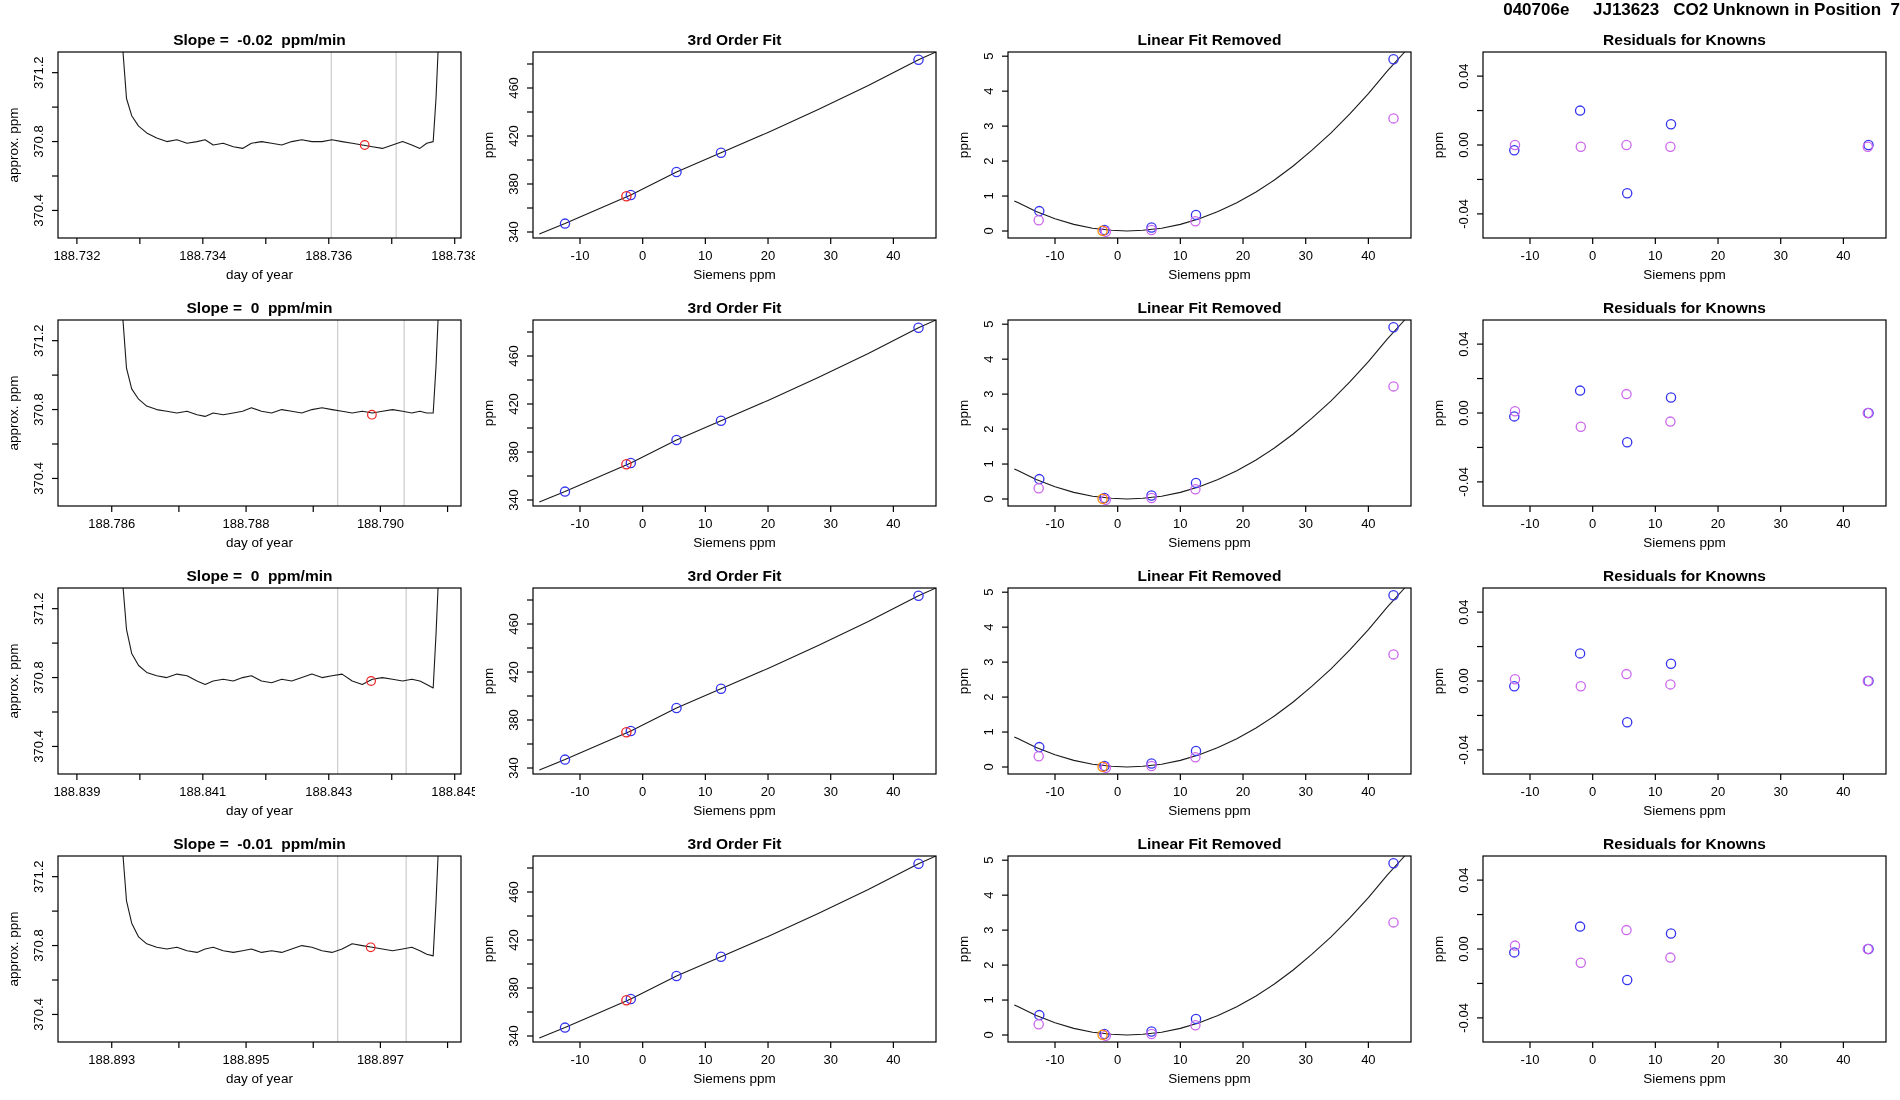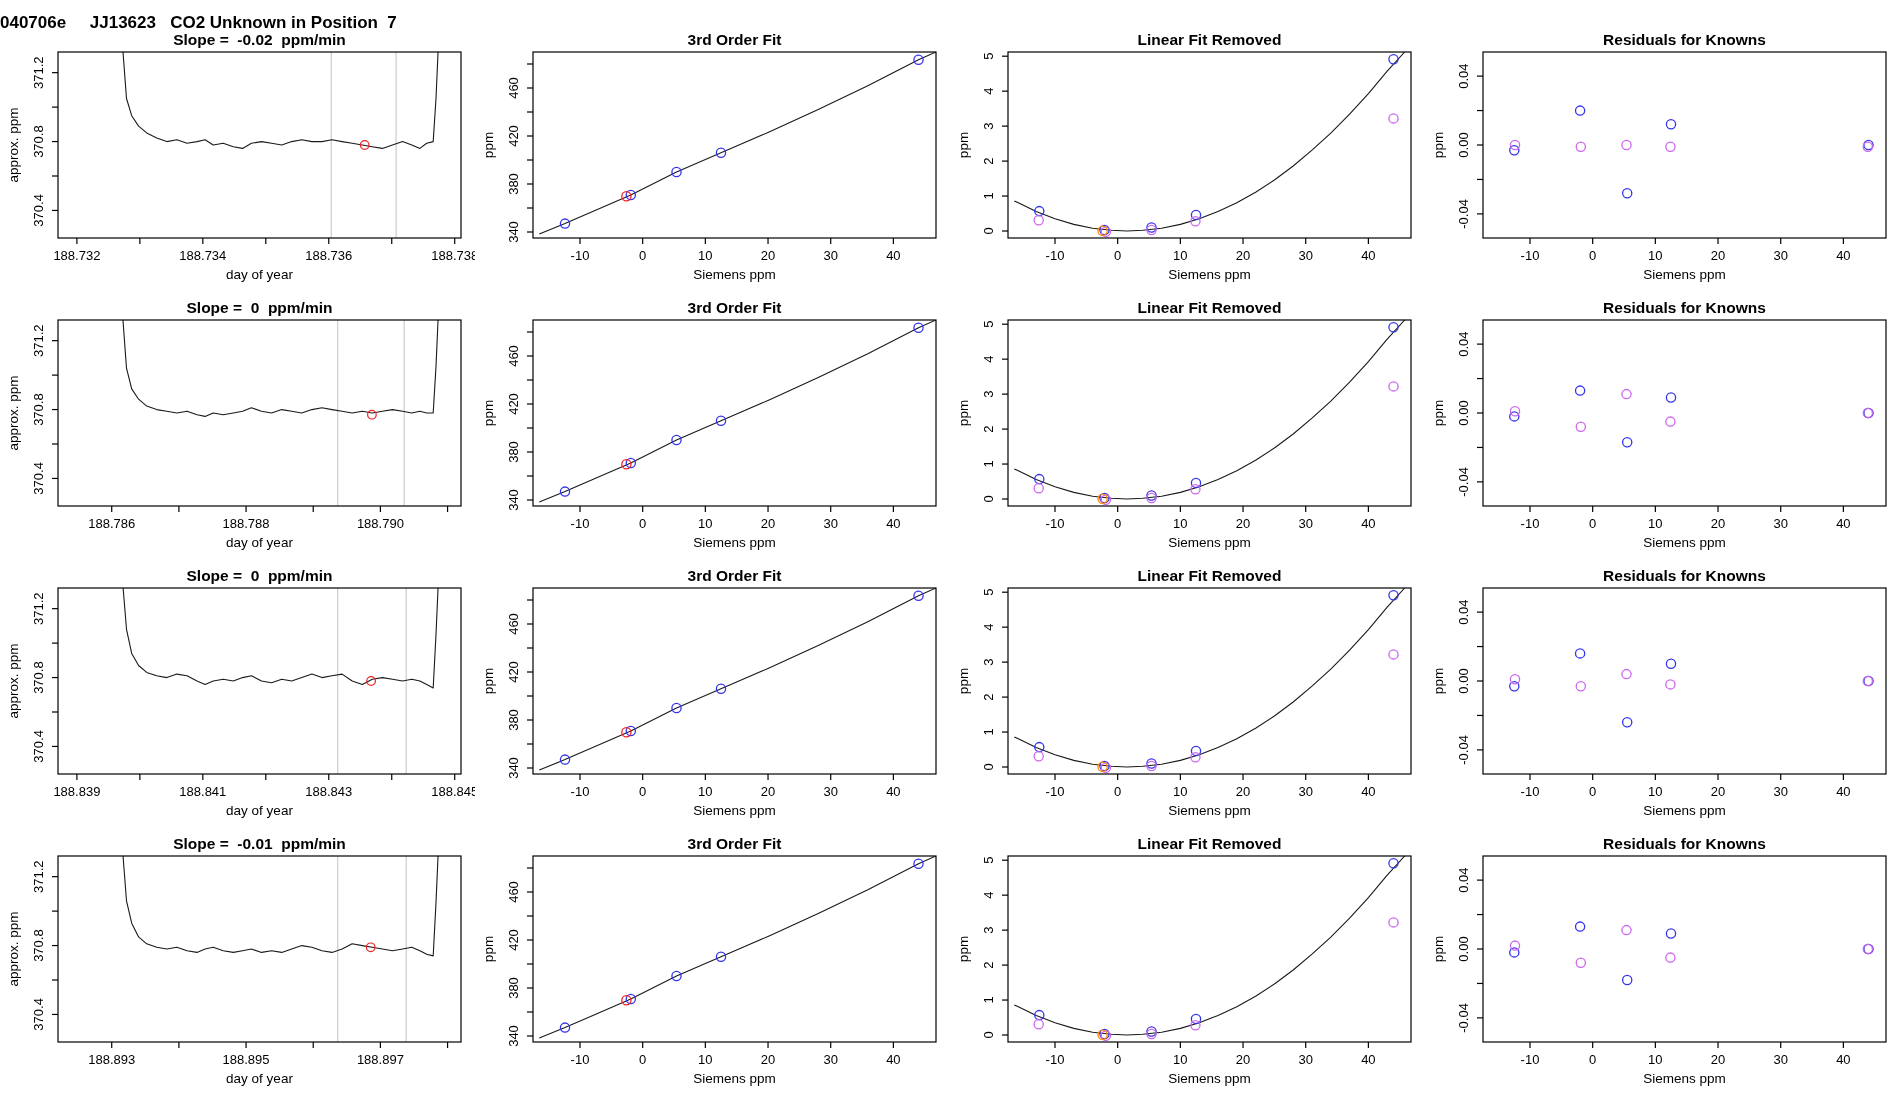--- a/index.html
+++ b/index.html
@@ -1,17 +1,17 @@
 <!DOCTYPE html>
 <html><head>
 <meta charset="utf-8">
 <style>
   html,body{margin:0;padding:0;background:#ffffff;}
   body{width:1900px;height:1100px;overflow:hidden;font-family:"Liberation Sans",sans-serif;}
-  .header{height:28px;box-sizing:border-box;padding-top:13px;text-align:left;
+  .header{height:28px;box-sizing:border-box;padding-top:0;text-align:right;
           font-weight:bold;font-size:17px;color:#000;white-space:pre;}
   .grid{display:grid;grid-template-columns:repeat(4,475px);grid-auto-rows:268px;}
   .cell{width:475px;height:268px;display:block;}
   svg text{font-family:"Liberation Sans",sans-serif;fill:#000;white-space:pre;}
 </style>
 </head>
 <body>
 
 <div class="header">040706e     JJ13623   CO2 Unknown in Position  7</div>
 

